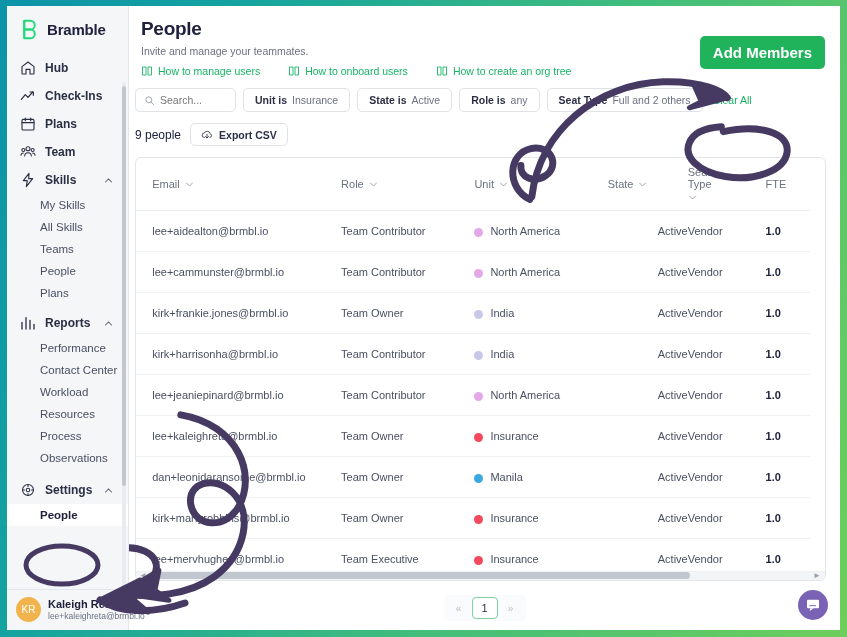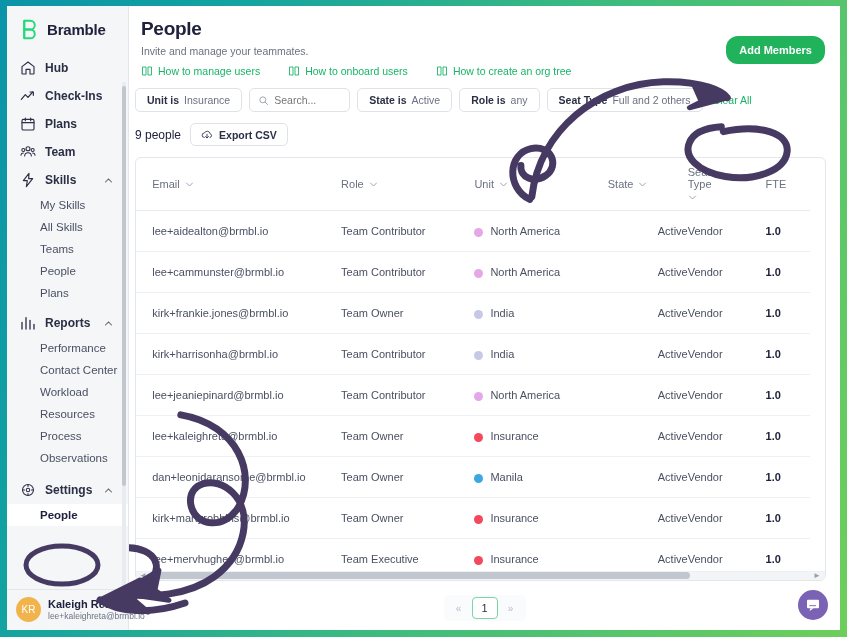--- a/index.html
+++ b/index.html
@@ -98,22 +98,22 @@
   .helplinks { display: flex; gap: 28px; margin-top: 8px; }
   .helplink {
     display: flex; align-items: center; gap: 5px;
     font-size: 10.5px; color: #18b566; cursor: pointer;
   }
   .book-ico { width: 12px; height: 12px; flex: 0 0 12px; }
 
   #add-members {
     position: absolute; top: 18px; right: 15px;
     background: #21b35c; color: #fff;
-    font-size: 11px; font-weight: bold;
-    border: none; border-radius: 12px;
+    font-size: 15px; font-weight: bold;
+    border: none; border-radius: 5px;
     padding: 8px 13px; cursor: pointer;
   }
 
   .filters {
     display: flex; align-items: center; gap: 7px;
     margin-top: 11px; padding-left: 6px;
   }
   .pill {
     border: 1px solid #dfe3e8; border-radius: 5px;
     background: #fff; height: 24px;
@@ -345,31 +345,31 @@
             <path d="M3 4h7v16H3zM14 4h7v16h-7z" fill="none" stroke="#18b566" stroke-width="1.8"></path>
           </svg>
           <span>How to create an org tree</span>
         </div>
       </div>
 
       <button id="add-members">Add Members</button>
     </div>
 
     <div class="filters">
-      <div class="pill">
-        <span class="k">Unit is</span>
-        <span class="v">Insurance</span>
-      </div>
-
       <div class="pill search">
         <svg class="mag" viewBox="0 0 24 24">
           <circle cx="10.5" cy="10.5" r="6.5" fill="none" stroke="#9aa0ab" stroke-width="2"></circle>
           <path d="M15.5 15.5L21 21" stroke="#9aa0ab" stroke-width="2" stroke-linecap="round"></path>
         </svg>
         <input placeholder="Search..." style="">
+      </div>
+
+      <div class="pill">
+        <span class="k">Unit is</span>
+        <span class="v">Insurance</span>
       </div>
       <div class="pill">
         <span class="k">State is</span>
         <span class="v">Active</span>
       </div>
       <div class="pill">
         <span class="k">Role is</span>
         <span class="v">any</span>
       </div>
       <div class="pill">

